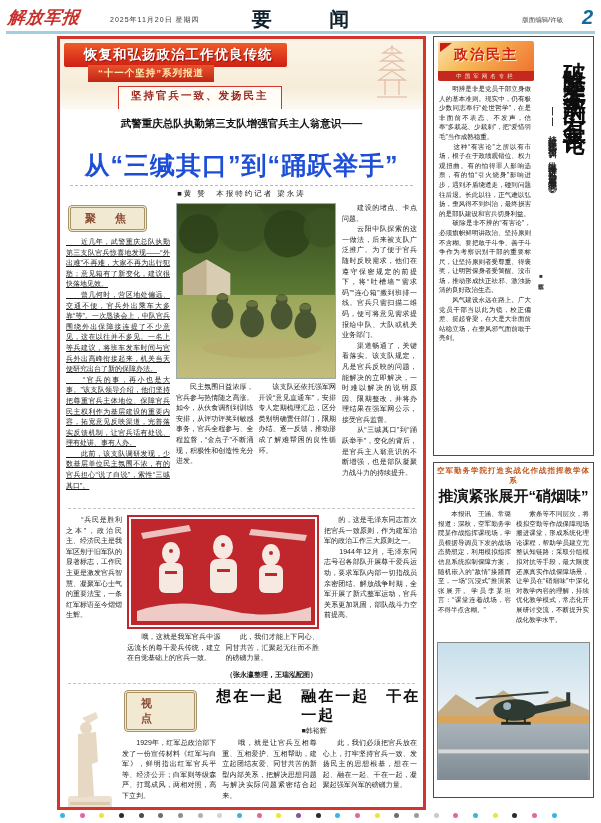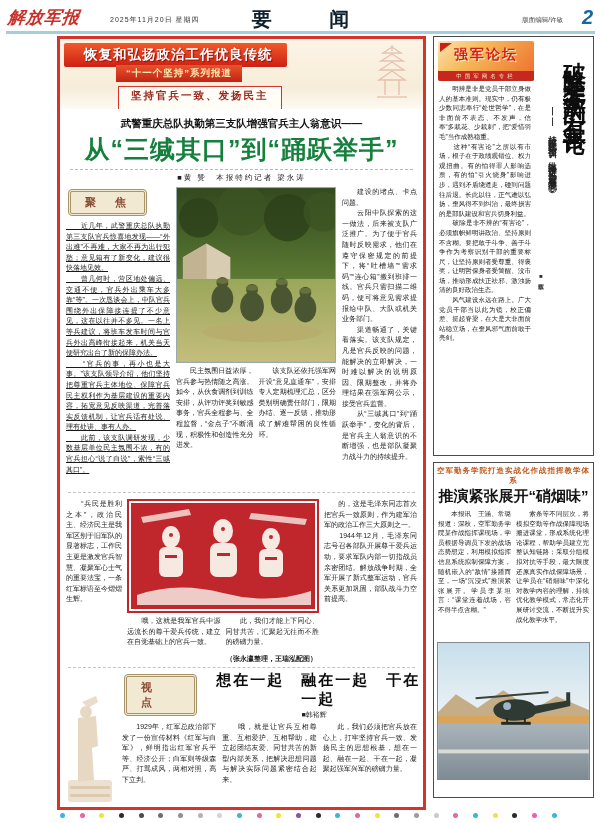--- a/index.html
+++ b/index.html
@@ -21,28 +21,28 @@
 
   
   .feature-box { position:absolute; left:57px; top:36px; width:369px; height:774px;
     border:3px solid #d5342c; background:#fff; overflow:hidden; }
   .feat-banner { position:relative; width:100%; height:70px;
     background:linear-gradient(180deg,#fbf4e6 0%,#f7ecd9 70%,#fdfaf3 100%); overflow:hidden; }
   .pagoda { position:absolute; right:14px; top:4px; opacity:.75; }
   .banner-r1 { position:absolute; left:4px; top:4px; padding:3px 14px 3px 20px; font-size:13.5px; font-weight:bold;
     color:#fff; background:linear-gradient(180deg,#ef5a2a,#cf1f14); border-radius:2px; letter-spacing:1px;
     text-shadow:1px 1px 1px #8c1008; }
-  .banner-r2 { position:absolute; left:56px; top:26px; padding:2px 10px; font-size:9.5px; font-weight:bold;
+  .banner-r2 { position:absolute; left:28px; top:26px; padding:2px 10px; font-size:9.5px; font-weight:bold;
     color:#ffe9b0; background:linear-gradient(180deg,#e8542c,#c22414); border-radius:0; letter-spacing:1px; }
   .focus-row { position:absolute; left:4px; top:47px; display:flex; align-items:stretch; }
   .focus-label { background:#d5342c; color:#fff; font-size:9px; font-weight:bold; padding:3px 7px; letter-spacing:1px;margin-top:44px; }
   .focus-text { background:#fffdf6; border:1px solid #d5342c; color:#9c2a20; font-size:10.5px; font-weight:bold;
     padding:2px 12px; letter-spacing:2px; }
   .feat-kicker { margin-top:8px; text-align:center; font-size:10.5px; font-weight:bold; color:#111; }
-  .feat-headline { margin-top:2px; text-align:center; font-size:25px; font-weight:bold; color:#15803d; letter-spacing:1px; }
+  .feat-headline { margin-top:18px; text-align:center; font-size:25px; font-weight:bold; color:#1d4ed8; letter-spacing:1px; }
   .feat-byline-row { margin:3px 10px 0 10px; border-top:1px dashed #b9b9b9; padding-top:3px;
     text-align:center; font-size:7.5px; color:#222; letter-spacing:2px; }
   .a1-row { display:flex; gap:6px; padding:4px 6px 0 6px; height:306px; overflow:hidden; }
   .a1-colA { width:104px;text-decoration:underline; }
   .a1-mid { width:160px; display:flex; flex-direction:column; }
   .a1-mid-cols { display:flex; gap:5px; margin-top:3px; flex:1; overflow:hidden; }
   .a1-mid-cols > div { flex:1; }
   .a1-colC { flex:1; }
   .stamp { display:inline-block; background:#f2e9d2; border:3px double #a89468; border-radius:4px;
     color:#8a4a32; font-weight:bold; font-size:11px; letter-spacing:8px; padding:3px 10px 3px 14px; margin:2px 0 5px 2px; }
@@ -255,21 +255,21 @@
       <div class="body-text">　　1929年，红军总政治部下发了一份宣传材料《红军与白军》，鲜明指出红军官兵平等、经济公开；白军则等级森严、打骂成风，两相对照，高下立判。</div>
       <div class="body-text">　　哦，就是让官兵互相尊重、互相爱护、互相帮助，建立起团结友爱、同甘共苦的新型内部关系，把解决思想问题与解决实际问题紧密结合起来。</div>
       <div class="body-text">　　此，我们必须把官兵放在心上，打牢坚持官兵一致、发扬民主的思想根基，想在一起、融在一起、干在一起，凝聚起强军兴军的磅礴力量。</div>
     </div>
   </div>
 </div>
 
 <div class="forum-box">
   <div class="forum-banner">
     <span class="forum-flag"></span>
-    <div class="forum-title">强军论坛</div>
+    <div class="forum-title">政治民主</div>
     <div class="forum-sub">中国军网名专栏</div>
   </div>
   <div class="forum-bodycol">　　明辨是非是党员干部立身做人的基本准则。现实中，仍有极少数同志奉行“处世哲学”，在是非面前不表态、不发声，信奉“多栽花、少栽刺”，把“爱惜羽毛”当作成熟稳重。
 　　这种“有害论”之所以有市场，根子在于政绩观错位、权力观扭曲。有的怕得罪人影响选票，有的怕“引火烧身”影响进步，遇到矛盾绕道走，碰到问题往后退。长此以往，正气难以弘扬，歪风得不到纠治，最终损害的是部队建设和官兵切身利益。
 　　破除是非不辨的“有害论”，必须旗帜鲜明讲政治、坚持原则不含糊。要把敢于斗争、善于斗争作为考察识别干部的重要标尺，让坚持原则者受尊重、得褒奖，让明哲保身者受警醒、没市场，推动形成扶正祛邪、激浊扬清的良好政治生态。
 　　风气建设永远在路上。广大党员干部当以此为镜，校正偏差、挺起脊梁，在大是大非面前站稳立场，在歪风邪气面前敢于亮剑。</div>
   <div class="forum-vert">
     <div class="forum-vh">破除是非不辨的『有害论』</div>
     <div class="forum-vsub">——持续深化政治整训、纵深推进正风反腐系列谈⑤</div>
     <div class="forum-vby">■李敏辉</div>

